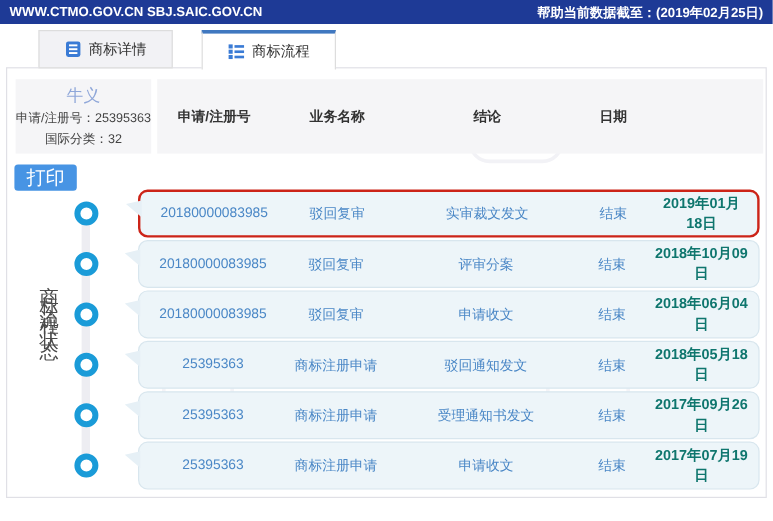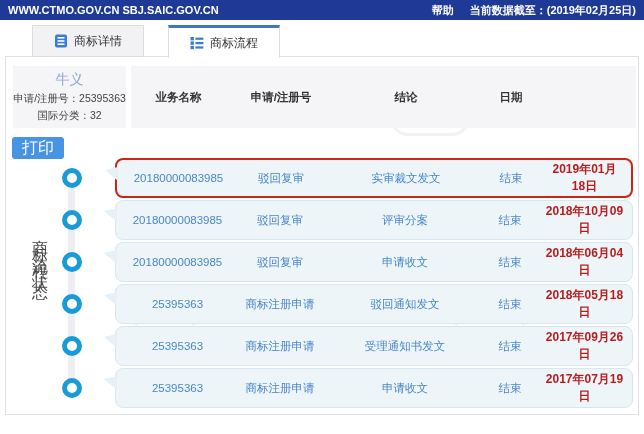--- a/index.html
+++ b/index.html
@@ -4,21 +4,21 @@
 <style>
   * { margin:0; padding:0; box-sizing:border-box; }
   body { font-family:"Liberation Sans","DejaVu Sans",sans-serif; background:#fff; }
   .page { position:relative; width:644px; height:434px; background:#fff; overflow:hidden; }
 
   
   .topbar { position:absolute; top:0; left:0; width:644px; height:20px;
     background:#1e3a96; color:#fff; display:flex; align-items:center;
     padding:0 8px; font-size:11px; font-weight:bold; }
   .topbar .spacer { flex:1; }
-  .topbar .help { margin-right:16px; cursor:pointer; }
+  .topbar .help { cursor:pointer; }
 
   
   .tabs { position:absolute; top:25px; left:8px; height:32px; display:flex; z-index:3; }
   .tab { display:flex; align-items:center; justify-content:center; gap:6px;
     width:112px; height:32px; font-size:12px; color:#333;
     background:#f2f2f5; border:1px solid #ddd; cursor:pointer;margin-left:24px; }
   .tab.active { background:#fff; border-top:3px solid #4078c0; border-bottom:none;
     height:33px; margin-bottom:-1px; }
   .tab svg { display:block; }
 
@@ -62,21 +62,21 @@
   .rows { position:absolute; left:115px; top:158px; width:518px;
     display:flex; flex-direction:column; gap:2px; }
   .row-card { position:relative; height:40px; background:#edf5f9;
     border:1px solid #d8e6ee; border-radius:8px; font-size:11.5px; color:#4a87c6;
     padding:0 8px 0 14px; }
   .row-card.highlighted { border:2px solid #cc2418; }
   .row-card .ptr { position:absolute; left:-12px; top:7px; width:0; height:0;
     border-top:3px solid transparent; border-bottom:11px solid transparent;
     border-right:13px solid #e6f0f6; }
   .row-card .reg { font-weight:400; }
-  .row-card .date { color:#b91c1c; font-weight:bold; font-size:12px; }
+  .row-card .date { color:#0f766e; font-weight:bold; font-size:12px; }
 </style>
 </head>
 <body>
 
 <div class="page">
 
   <header class="topbar">
     <span>WWW.CTMO.GOV.CN SBJ.SAIC.GOV.CN</span>
     <span class="spacer"></span>
     <span class="help">帮助</span>
@@ -116,22 +116,22 @@
   <div class="wm" style="left:135px;top:295px;width:60px;height:58px;border:3px solid #f4f4f7;border-radius:8px;"></div>
   <div class="wm" style="left:455px;top:288px;width:70px;height:48px;border:3px solid #f4f4f7;border-radius:10px;"></div>
 
   <div class="info-card">
     <div class="tm-name">牛义</div>
     <div>申请/注册号：25395363</div>
     <div>国际分类：32</div>
   </div>
 
   <div class="thead cols">
+    <span>申请/注册号</span>
     <span>业务名称</span>
-    <span>申请/注册号</span>
     <span>结论</span>
     <span>日期</span>
   </div>
 
   <button class="print-btn">打印</button>
 
   <div class="vlabel">商标流程状态</div>
 
   <div class="tline"></div>
   <div class="node" style="top:168px;"></div>

